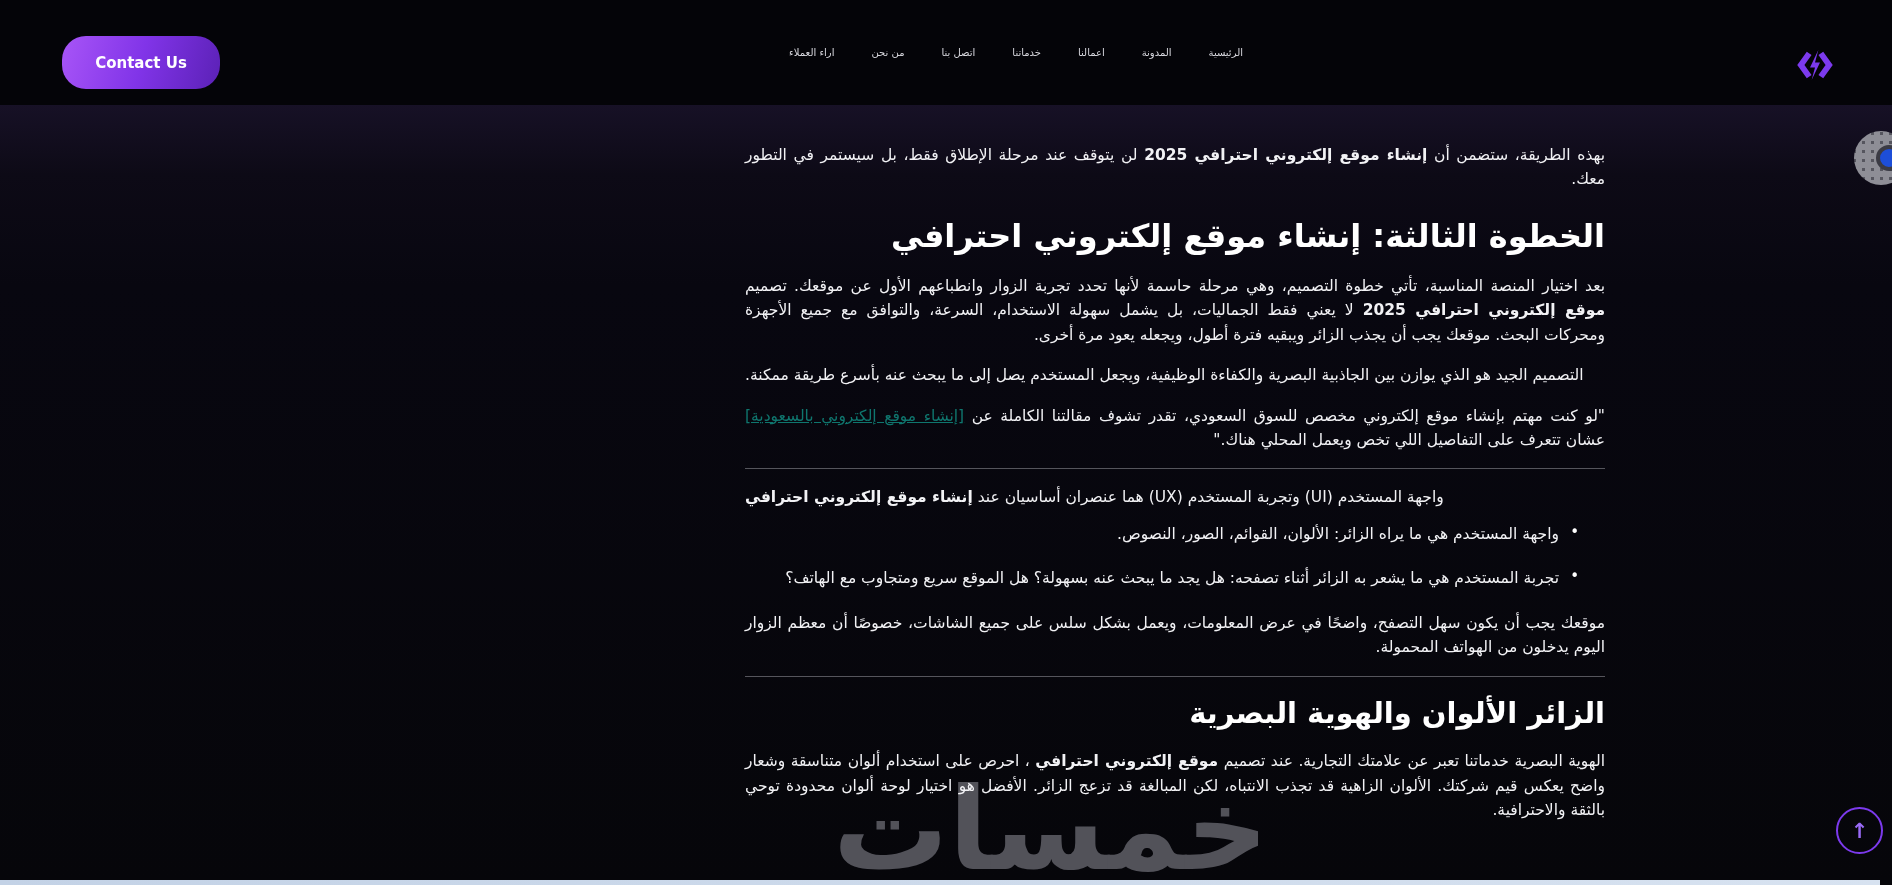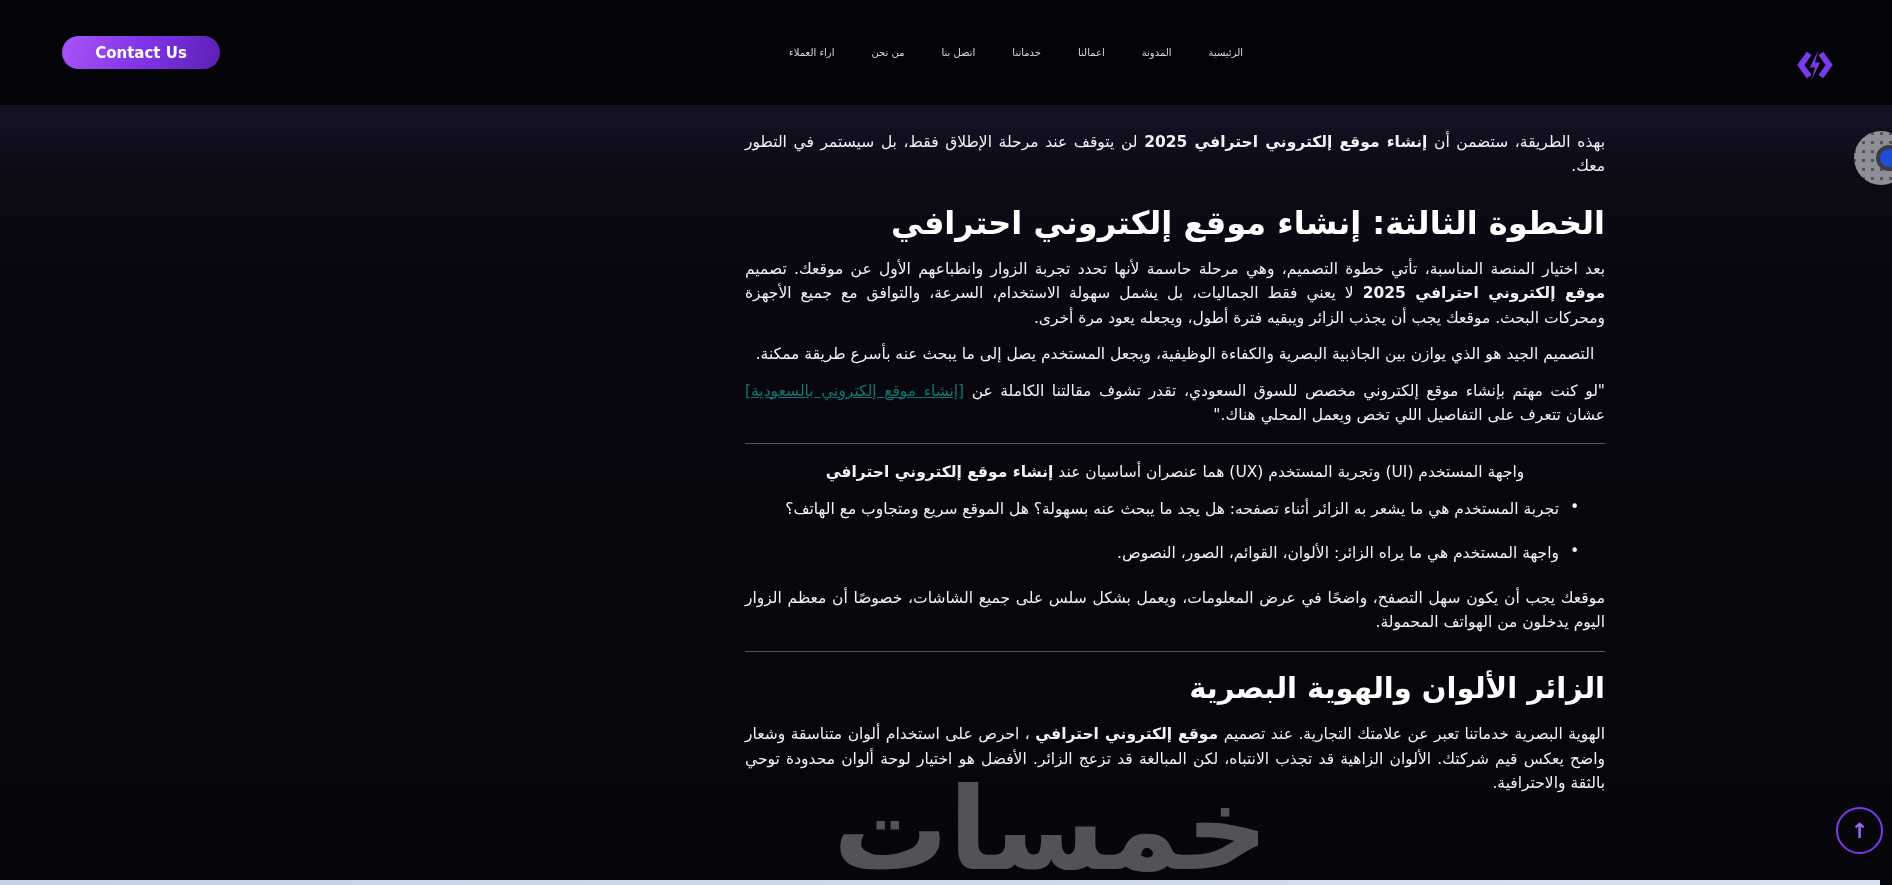--- a/index.html
+++ b/index.html
@@ -9,21 +9,21 @@
     background:#06050a;
     font-family:"DejaVu Sans", sans-serif;
   }
 
   
   .header {
     position:absolute; top:0; left:0; width:1892px; height:105px;
     background:#040408; z-index:4;
   }
   .contact-btn {
-    position:absolute; left:62px; top:36px; width:158px; height:33px;
+    position:absolute; left:62px; top:36px; width:158px; height:53px;
     border:none; border-radius:24px; cursor:pointer;
     background:linear-gradient(105deg,#a855f7 0%, #8134e8 50%, #5b21b6 100%);
     color:#ffffff; font-weight:bold; font-size:15px;
     font-family:"DejaVu Sans", sans-serif;
     display:flex; align-items:center; justify-content:center;
   }
   .nav {
     position:absolute; top:0; right:649px; height:105px;
     display:flex; direction:rtl; align-items:center; gap:37px; z-index:5;
   }
@@ -50,24 +50,24 @@
     letter-spacing:-2px; user-select:none;
   }
 
   
   .article {
     position:absolute; top:105px; right:287px; width:860px; z-index:2;
     direction:rtl; text-align:right; color:#f2f2f5;
     padding-top:22px;
   }
   .article p {
-    font-size:15.5px; line-height:1.58; margin:3px 0 12px;
+    font-size:15.5px; line-height:1.58; margin:16px 0 12px;
     text-align:justify;
   }
-  .article .single { text-align:center; }
+  .article .single { text-align:left; }
   .article h1 {
     font-size:32px; line-height:1.3; font-weight:bold; margin:24px 0 12px; color:#ffffff;
   }
   .article h2 {
     font-size:29px; line-height:1.4; font-weight:bold; margin:12px 0 14px; color:#ffffff;
   }
   .article b { font-weight:bold; }
   .quote-link {
     color:#0f766e; text-decoration:underline; cursor:pointer;
   }
@@ -154,22 +154,22 @@
   </p>
 
   <hr class="divider">
 
 
   <p class="single">
     <span>واجهة المستخدم (UI) وتجربة المستخدم (UX) هما عنصران أساسيان عند </span><b>إنشاء موقع إلكتروني احترافي</b>
   </p>
 
   <ul>
+    <li>واجهة المستخدم هي ما يراه الزائر: الألوان، القوائم، الصور، النصوص.</li>
     <li>تجربة المستخدم هي ما يشعر به الزائر أثناء تصفحه: هل يجد ما يبحث عنه بسهولة؟ هل الموقع سريع ومتجاوب مع الهاتف؟</li>
-    <li>واجهة المستخدم هي ما يراه الزائر: الألوان، القوائم، الصور، النصوص.</li>
   </ul>
 
   <p>موقعك يجب أن يكون سهل التصفح، واضحًا في عرض المعلومات، ويعمل بشكل سلس على جميع الشاشات، خصوصًا أن معظم الزوار اليوم يدخلون من الهواتف المحمولة.</p>
 
   <hr class="divider">
 
   <h2>الزائر الألوان والهوية البصرية</h2>
 
   <p>
     <span>الهوية البصرية خدماتنا تعبر عن علامتك التجارية. عند تصميم </span><b>موقع إلكتروني احترافي</b><span> ، احرص على استخدام ألوان متناسقة وشعار واضح يعكس قيم شركتك. الألوان الزاهية قد تجذب الانتباه، لكن المبالغة قد تزعج الزائر. الأفضل هو اختيار لوحة ألوان محدودة توحي بالثقة والاحترافية.</span>

